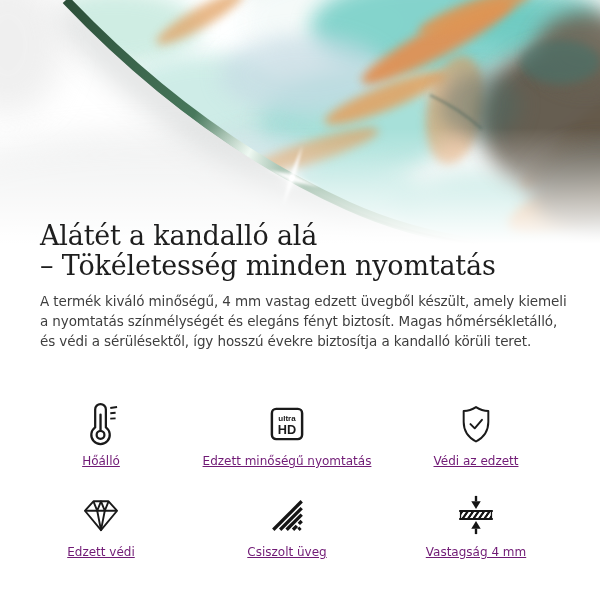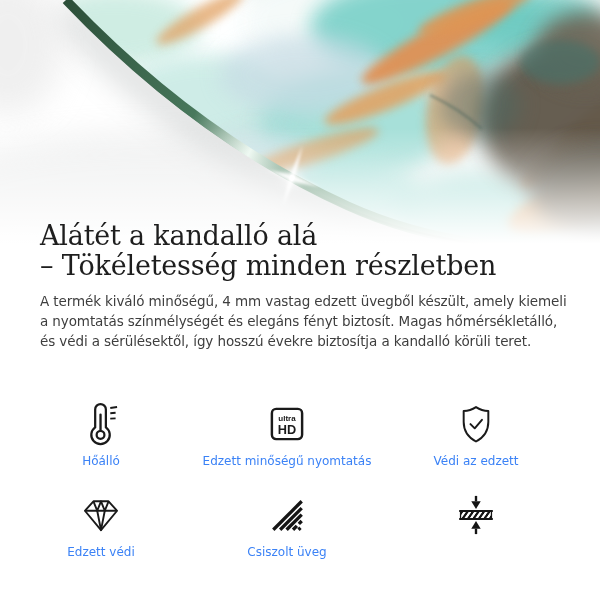--- a/index.html
+++ b/index.html
@@ -8,21 +8,21 @@
   .hero{position:absolute;top:0;left:0;width:600px;height:250px;display:block;}
   .title{position:absolute;left:40px;top:221px;width:540px;
          font-family:"DejaVu Serif","Liberation Serif",serif;
          font-size:27px;line-height:30px;font-weight:400;color:#1e1e1e;letter-spacing:-0.2px;}
   .desc{position:absolute;left:40px;top:292px;width:534px;
         font-size:13.5px;line-height:19.8px;color:#3e3e3e;letter-spacing:-0.1px;}
   .features{position:absolute;left:30px;top:398px;width:542px;
             display:grid;grid-template-columns:142px 230px 148px;row-gap:20px;}
   .feature{display:flex;flex-direction:column;align-items:center;}
   .icon-box{height:52px;display:flex;align-items:center;justify-content:flex-end;}
-  .feature-label{margin-top:4px;font-size:12px;line-height:15px;color:#3b82f6;text-align:right;}
+  .feature-label{margin-top:4px;font-size:12px;line-height:15px;color:#701a75;text-align:right;text-decoration:underline;}
   .ic{stroke:#1a1a1a;fill:none;stroke-width:2.3;}
 </style>
 </head>
 <body>
 
 <div class="page">
 
   <svg class="hero" viewBox="0 0 600 250" aria-hidden="true">
     <defs>
       <filter id="b18" x="-60%" y="-60%" width="220%" height="220%">
@@ -105,21 +105,21 @@
       <circle r="10" fill="#ffffff" opacity="0.55" filter="url(#b5)"></circle>
       <path d="M0,-34 L2.5,-3 L30,0 L2.5,3 L0,30 L-2.5,3 L-26,0 L-2.5,-3 Z" fill="#ffffff" opacity="0.95" filter="url(#b2)"></path>
       <circle r="2.8" fill="#ffffff"></circle>
     </g>
 
     <rect x="0" y="128" width="600" height="122" fill="url(#fade)"></rect>
   </svg>
 
   <h1 class="title" style="margin:0;">
     <span>Alátét a kandalló alá</span><br>
-    <span>– Tökéletesség minden részletben</span>
+    <span>– Tökéletesség minden nyomtatás</span>
   </h1>
 
   <p class="desc" style="margin:0;">A termék kiváló minőségű, 4 mm vastag edzett üvegből készült, amely kiemeli a nyomtatás színmélységét és elegáns fényt biztosít. Magas hőmérsékletálló, és védi a sérülésektől, így hosszú évekre biztosítja a kandalló körüli teret.</p>
 
   <div class="features">
 
     <div class="feature">
       <div class="icon-box">
         <svg width="35" height="46" viewBox="0 0 36 47">
           <path class="ic" d="M11.5,8.5 a5.5,5.5 0 0 1 11,0 V27 a9.5,9.5 0 1 1 -11,0 Z" stroke-linejoin="round"></path>
@@ -193,16 +193,17 @@
           </defs>
           <rect x="5" y="18" width="34" height="8" fill="url(#hatchp)" stroke="#151515" stroke-width="1.4"></rect>
           <line x1="3.5" y1="17.6" x2="40.5" y2="17.6" stroke="#151515" stroke-width="2.2"></line>
           <line x1="3.5" y1="26.4" x2="40.5" y2="26.4" stroke="#151515" stroke-width="2.2"></line>
           <line x1="22" y1="1" x2="22" y2="7" stroke="#151515" stroke-width="2.6"></line>
           <polygon points="16.8,6.8 27.2,6.8 22,15.3" fill="#151515"></polygon>
           <line x1="22" y1="43" x2="22" y2="37" stroke="#151515" stroke-width="2.6"></line>
           <polygon points="16.8,37.2 27.2,37.2 22,28.7" fill="#151515"></polygon>
         </svg>
       </div>
+      <div class="feature-label">Vastagság 4 mm</div>
     </div>
 
   </div>
 </div>
 
 </body></html>

